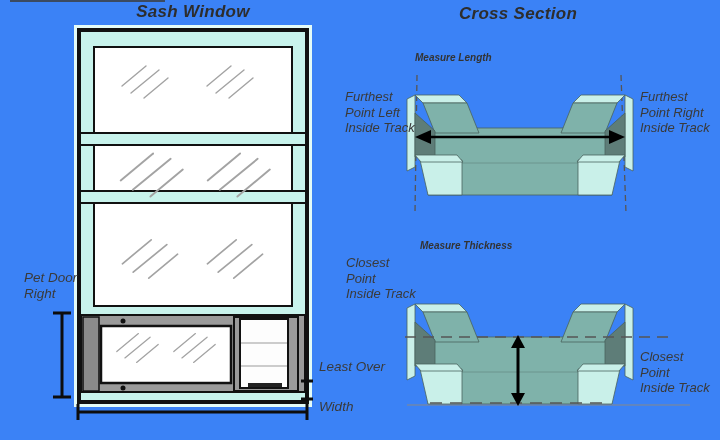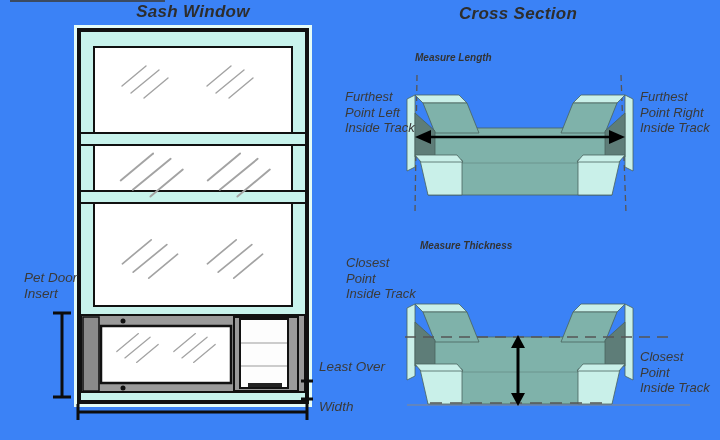--- a/index.html
+++ b/index.html
@@ -170,20 +170,20 @@
   </div>
   <div class="lbl" style="left:640px;top:349px;width:85px;">
     <div>Closest</div>
     <div>Point</div>
     <div>Inside Track</div>
   </div>
 
 
   <div class="lbl" style="left:24px;top:270px;width:70px;font-size:13.5px;">
     <div>Pet Door</div>
-    <div>Insert</div>
+    <div>Right</div>
   </div>
   <div class="lbl" style="left:319px;top:359px;width:80px;font-size:13.5px;">Least Over</div>
   <div class="lbl" style="left:319px;top:399px;width:95px;font-size:13.5px;">
     <div>Width</div>
   </div>
 
 </div>
 
 </body></html>

